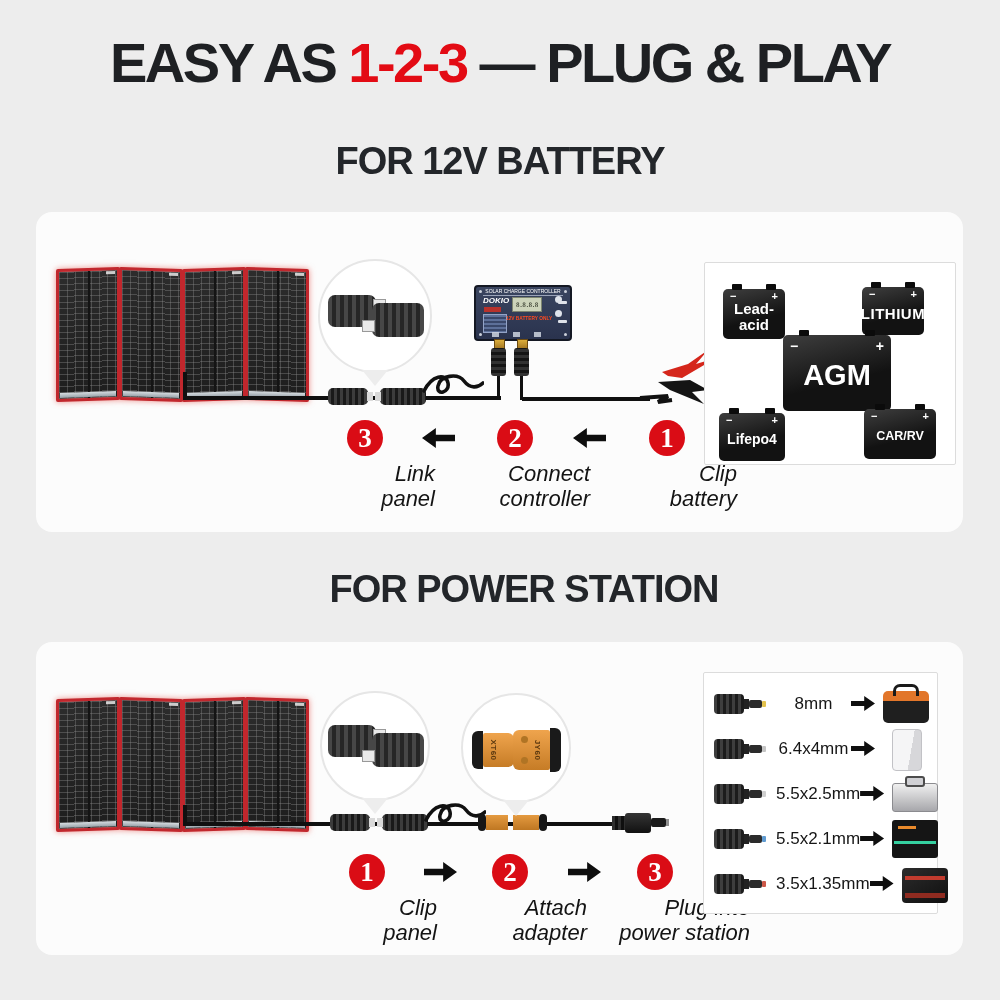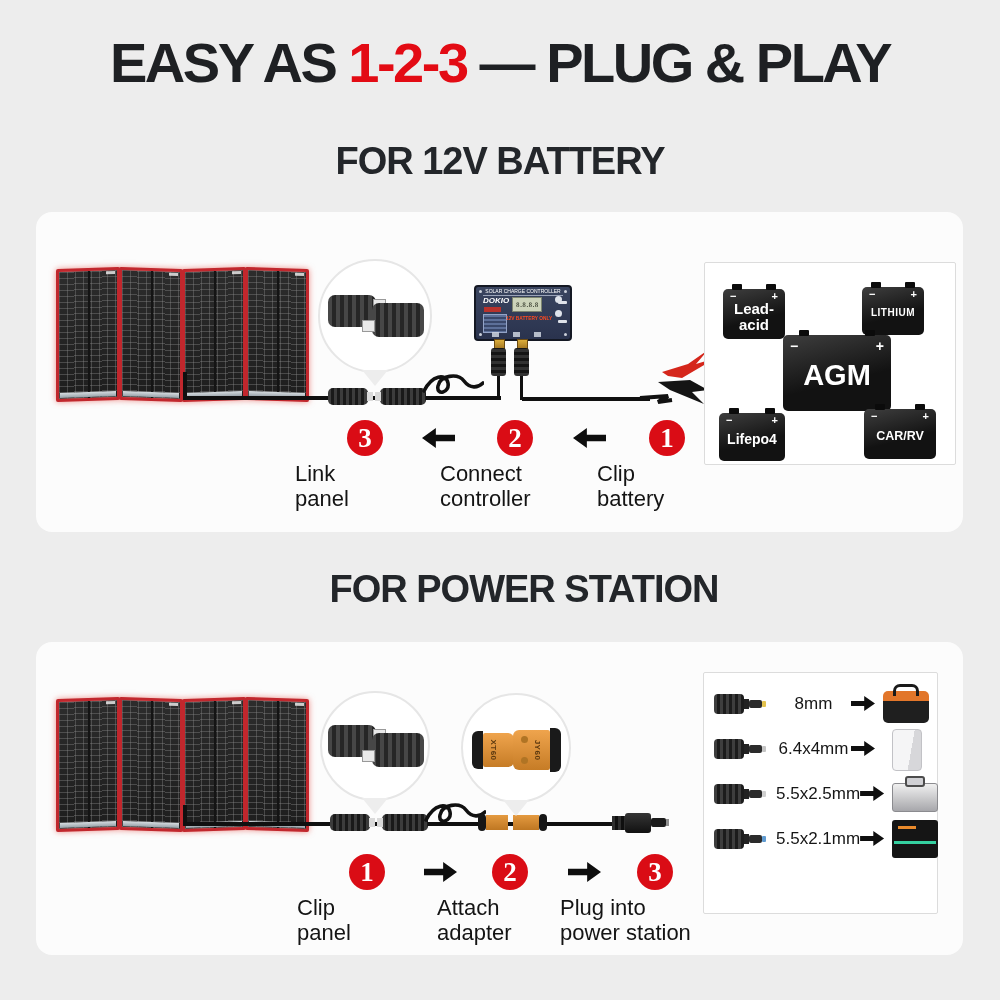--- a/index.html
+++ b/index.html
@@ -114,36 +114,36 @@
   .plugblk{position:absolute;width:15px;height:28px;border-radius:3px;
     background:repeating-linear-gradient(0deg,#323232 0 3px,#151515 3px 6px);}
 
   
   .badge{position:absolute;width:36px;height:36px;border-radius:50%;background:#da0c15;
     color:#fff;text-align:center;}
   .badge span{font-family:"Liberation Serif",serif;font-weight:bold;font-size:27px;line-height:36px;}
   .arrow{position:absolute;background:#0e0e0e;}
   .arrow-l{clip-path:polygon(100% 34%,42% 34%,42% 0,0 50%,42% 100%,42% 66%,100% 66%);}
   .arrow-r{clip-path:polygon(0 34%,58% 34%,58% 0,100% 50%,58% 100%,58% 66%,0 66%);}
-  .step-label{position:absolute;text-align:left;font-size:22px;color:#141414;line-height:1.13;}
+  .step-label{position:absolute;text-align:right;font-size:22px;color:#141414;line-height:1.13;font-style:italic;}
   .prelabel{white-space:pre-line;}
 
   
   .clips{position:absolute;}
 
   
   .info-box{position:absolute;background:#fff;border:1px solid #dcdcdc;border-radius:2px;box-sizing:border-box;}
   .battery{position:absolute;border-radius:5px;background:linear-gradient(166deg,#3e3e3e,#121212 60%);
     color:#fff;font-weight:bold;display:flex;align-items:center;justify-content:center;text-align:center;}
   .battery::before,.battery::after{content:"";position:absolute;top:-5px;width:10px;height:6px;background:#0b0b0b;border-radius:1px;}
   .battery::before{left:15%;} .battery::after{right:15%;}
   .bt-minus{position:absolute;top:1px;left:7px;font-size:11px;font-weight:bold;}
   .bt-plus{position:absolute;top:1px;right:7px;font-size:11px;font-weight:bold;}
   .bt-name{line-height:1.05;margin-top:5px;}
-  .bat-lead .bt-name{font-size:15px;} .bat-lith .bt-name{font-size:10px;letter-spacing:.5px;}
+  .bat-lead .bt-name{font-size:15px;} .bat-lith .bt-name{font-size:15px;letter-spacing:.5px;}
   .bat-agm .bt-name{font-size:29px;} .bat-agm .bt-minus,.bat-agm .bt-plus{font-size:14px;top:3px;}
   .bat-life .bt-name{font-size:14px;} .bat-car .bt-name{font-size:12.5px;}
 
   
   .plug-row{display:flex;align-items:center;height:45px;padding:0 8px 0 10px;}
   .plug-icon{position:relative;width:54px;height:22px;flex:0 0 54px;}
   .p-body{position:absolute;left:0;top:1px;width:30px;height:20px;border-radius:4px;
     background:repeating-linear-gradient(90deg,#3e3e3e 0 3px,#1c1c1c 3px 6px);}
   .p-neck{position:absolute;left:30px;top:6px;width:5px;height:10px;background:#222;}
   .p-barrel{position:absolute;left:35px;top:7px;width:13px;height:8px;background:#2b2b2b;border-radius:2px;}
@@ -392,16 +392,26 @@
       <div class="plug-row">
         <div class="plug-icon r4">
             <div class="p-body"></div>
             <div class="p-neck"></div>
             <div class="p-barrel"></div>
           </div>
         <div class="plug-size">5.5x2.1mm</div>
         <div class="mini-arrow"></div>
         <div class="ps-icon ps4"></div>
       </div>
+      <div class="plug-row">
+        <div class="plug-icon r5">
+            <div class="p-body"></div>
+            <div class="p-neck"></div>
+            <div class="p-barrel"></div>
+          </div>
+        <div class="plug-size">3.5x1.35mm</div>
+        <div class="mini-arrow"></div>
+        <div class="ps-icon ps5"></div>
+      </div>
     </div>
   </div>
 
 </div>
 
 </body></html>

